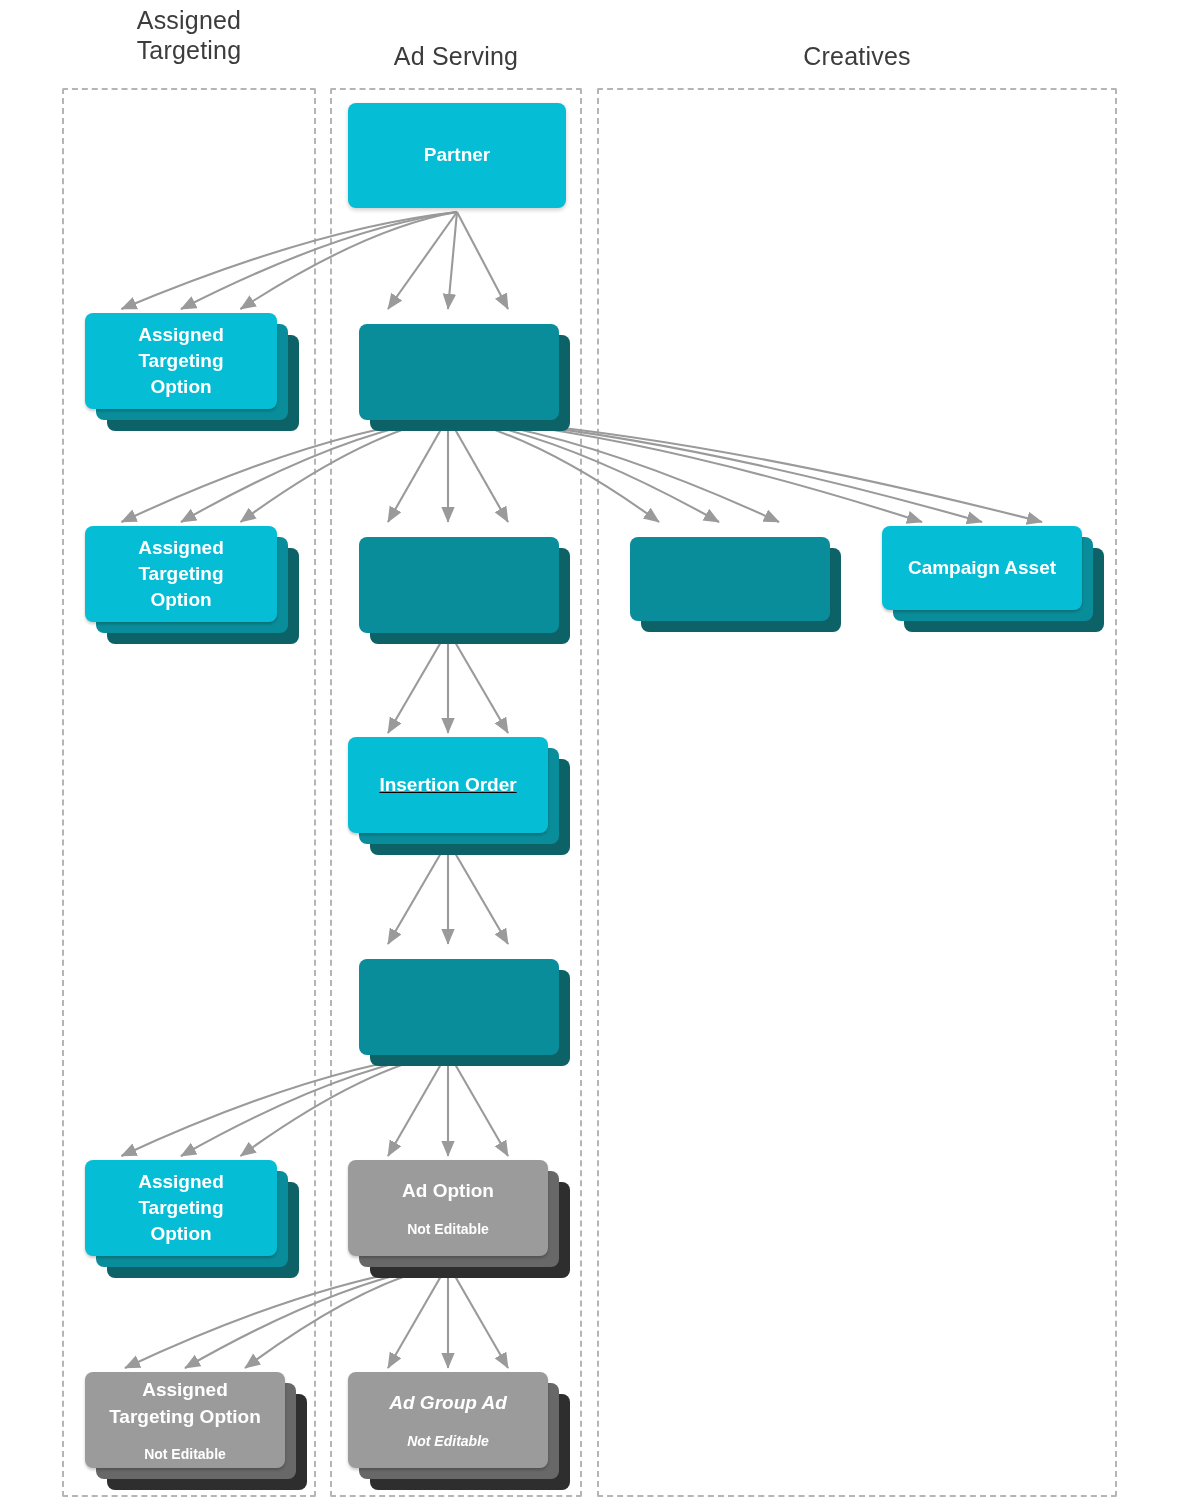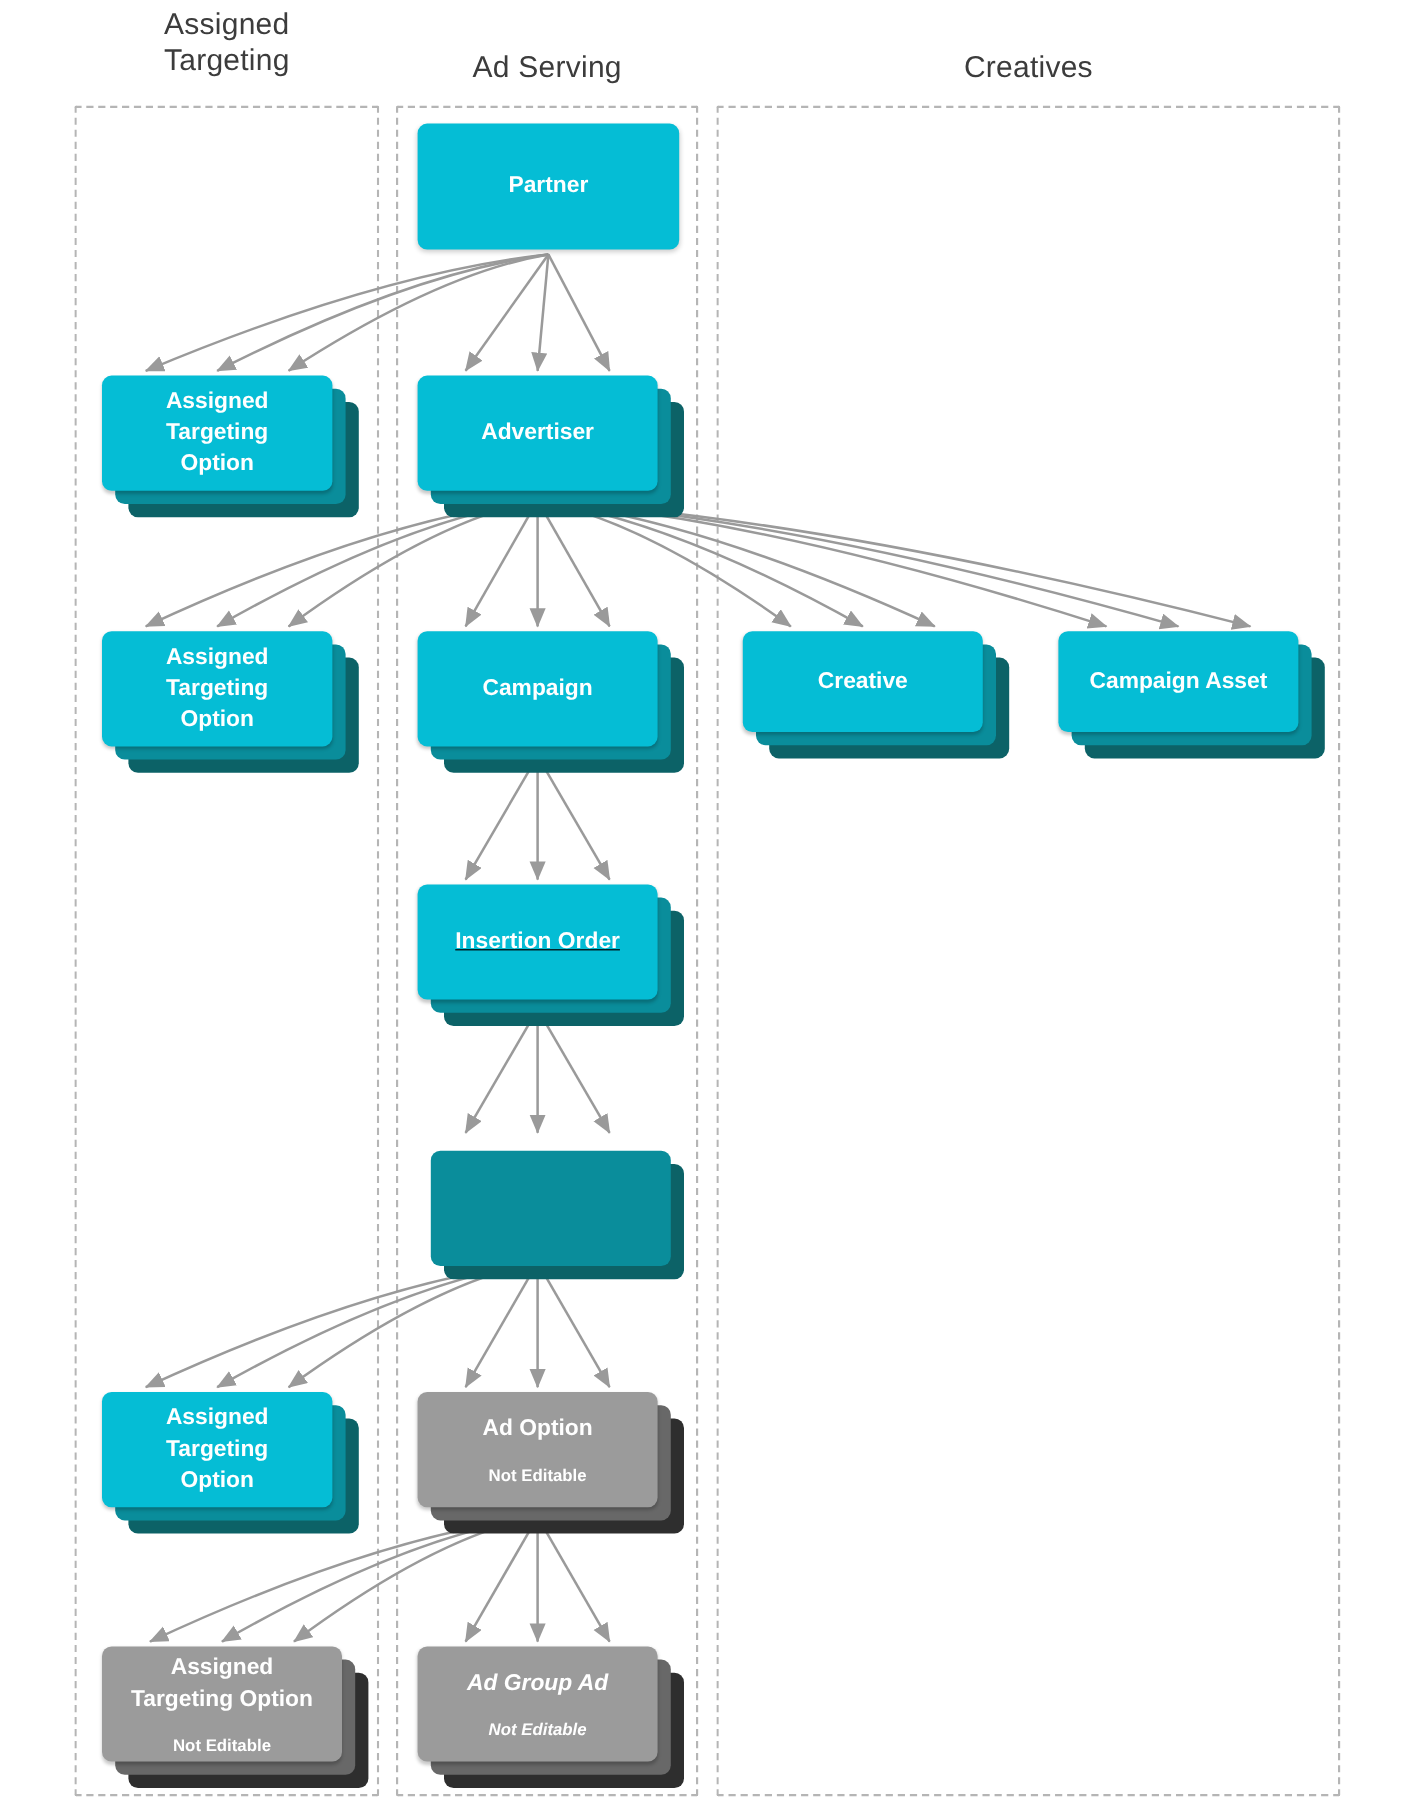--- a/index.html
+++ b/index.html
@@ -177,46 +177,37 @@
         <div class="card layer1" style="left: 11px; top: 11px; width: 192px; height: 96px;"></div>
         <div class="card front" style="width: 192px; height: 96px;">
           <div class="node-label">Assigned
 Targeting
 Option</div>
         </div>
       </div>
       <div class="node cyan" style="left: 348px; top: 313px; width: 222px; height: 118px;">
         <div class="card layer2" style="left: 22px; top: 22px; width: 200px; height: 96px;"></div>
         <div class="card layer1" style="left: 11px; top: 11px; width: 200px; height: 96px;"></div>
-        <div class="card front" style="width: 200px; height: 96px;">
-          <div class="node-label">Advertiser</div>
-        </div>
       </div>
       <div class="node cyan" style="left: 85px; top: 526px; width: 214px; height: 118px;">
         <div class="card layer2" style="left: 22px; top: 22px; width: 192px; height: 96px;"></div>
         <div class="card layer1" style="left: 11px; top: 11px; width: 192px; height: 96px;"></div>
         <div class="card front" style="width: 192px; height: 96px;">
           <div class="node-label">Assigned
 Targeting
 Option</div>
         </div>
       </div>
       <div class="node cyan" style="left: 348px; top: 526px; width: 222px; height: 118px;">
         <div class="card layer2" style="left: 22px; top: 22px; width: 200px; height: 96px;"></div>
         <div class="card layer1" style="left: 11px; top: 11px; width: 200px; height: 96px;"></div>
-        <div class="card front" style="width: 200px; height: 96px;">
-          <div class="node-label">Campaign</div>
-        </div>
       </div>
       <div class="node cyan" style="left: 619px; top: 526px; width: 222px; height: 106px;">
         <div class="card layer2" style="left: 22px; top: 22px; width: 200px; height: 84px;"></div>
         <div class="card layer1" style="left: 11px; top: 11px; width: 200px; height: 84px;"></div>
-        <div class="card front" style="width: 200px; height: 84px;">
-          <div class="node-label">Creative</div>
-        </div>
       </div>
       <div class="node cyan" style="left: 882px; top: 526px; width: 222px; height: 106px;">
         <div class="card layer2" style="left: 22px; top: 22px; width: 200px; height: 84px;"></div>
         <div class="card layer1" style="left: 11px; top: 11px; width: 200px; height: 84px;"></div>
         <div class="card front" style="width: 200px; height: 84px;">
           <div class="node-label">Campaign Asset</div>
         </div>
       </div>
       <div class="node cyan" style="left: 348px; top: 737px; width: 222px; height: 118px;">
         <div class="card layer2" style="left: 22px; top: 22px; width: 200px; height: 96px;"></div>

